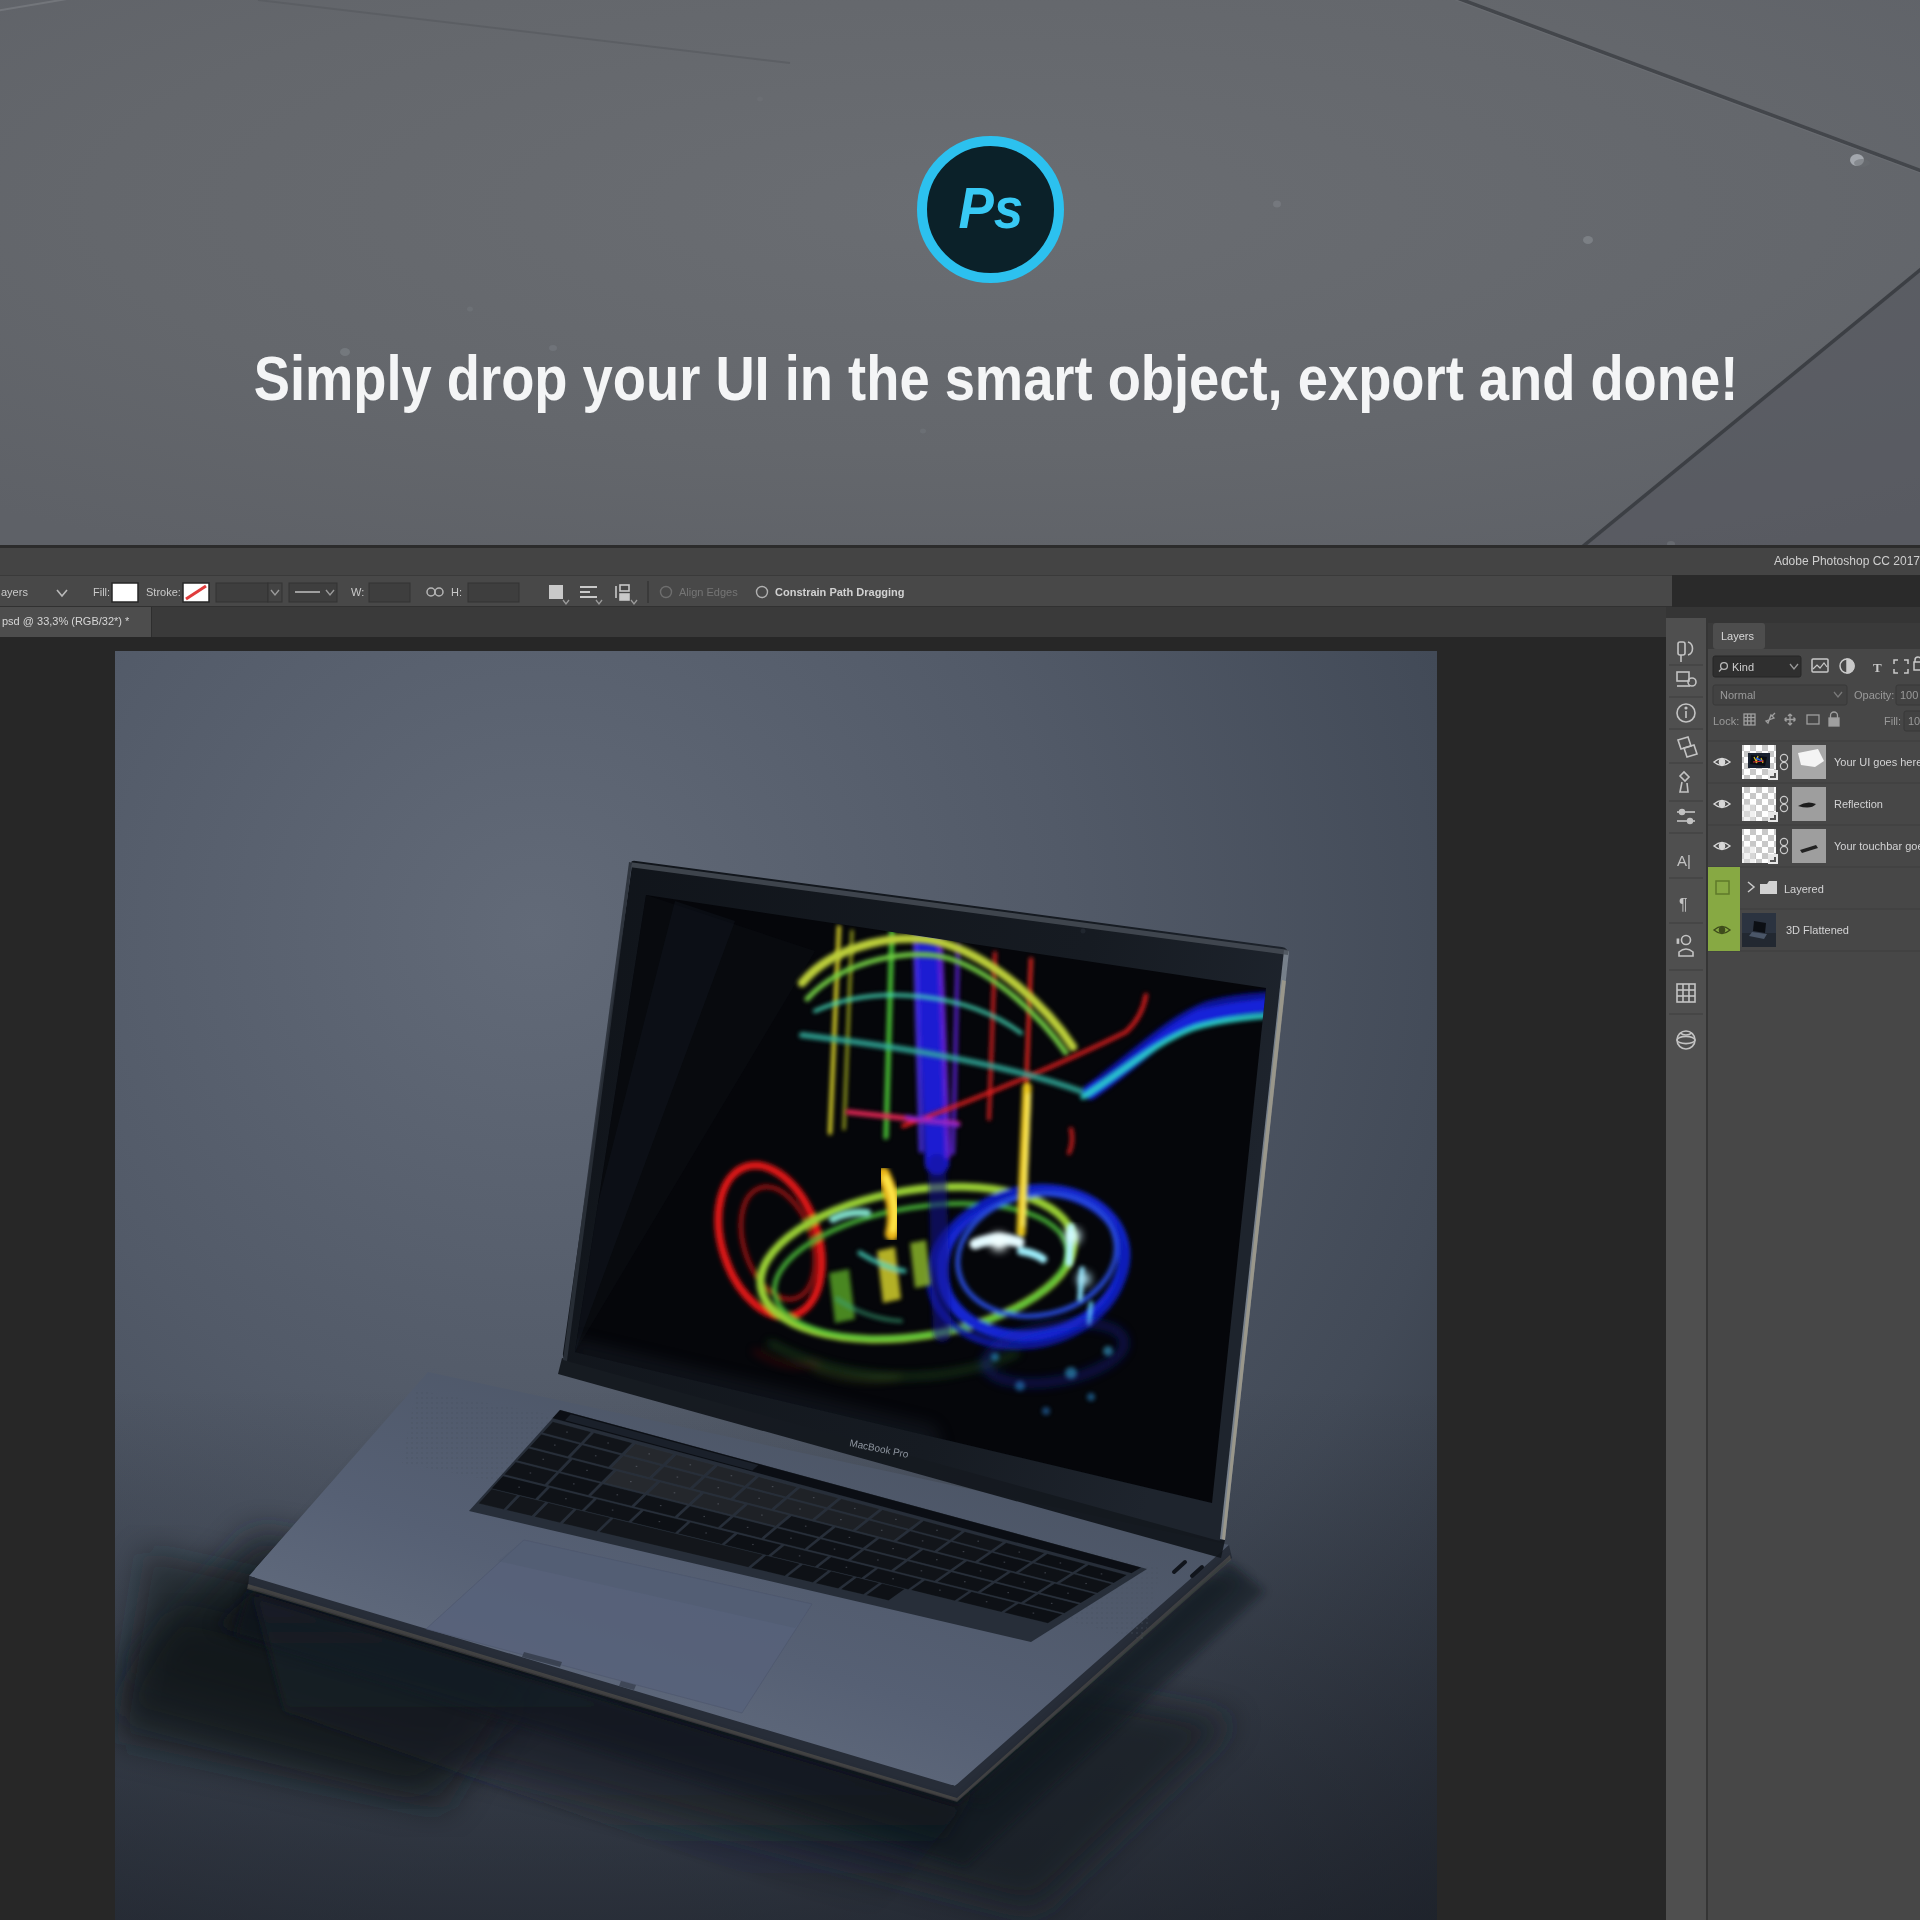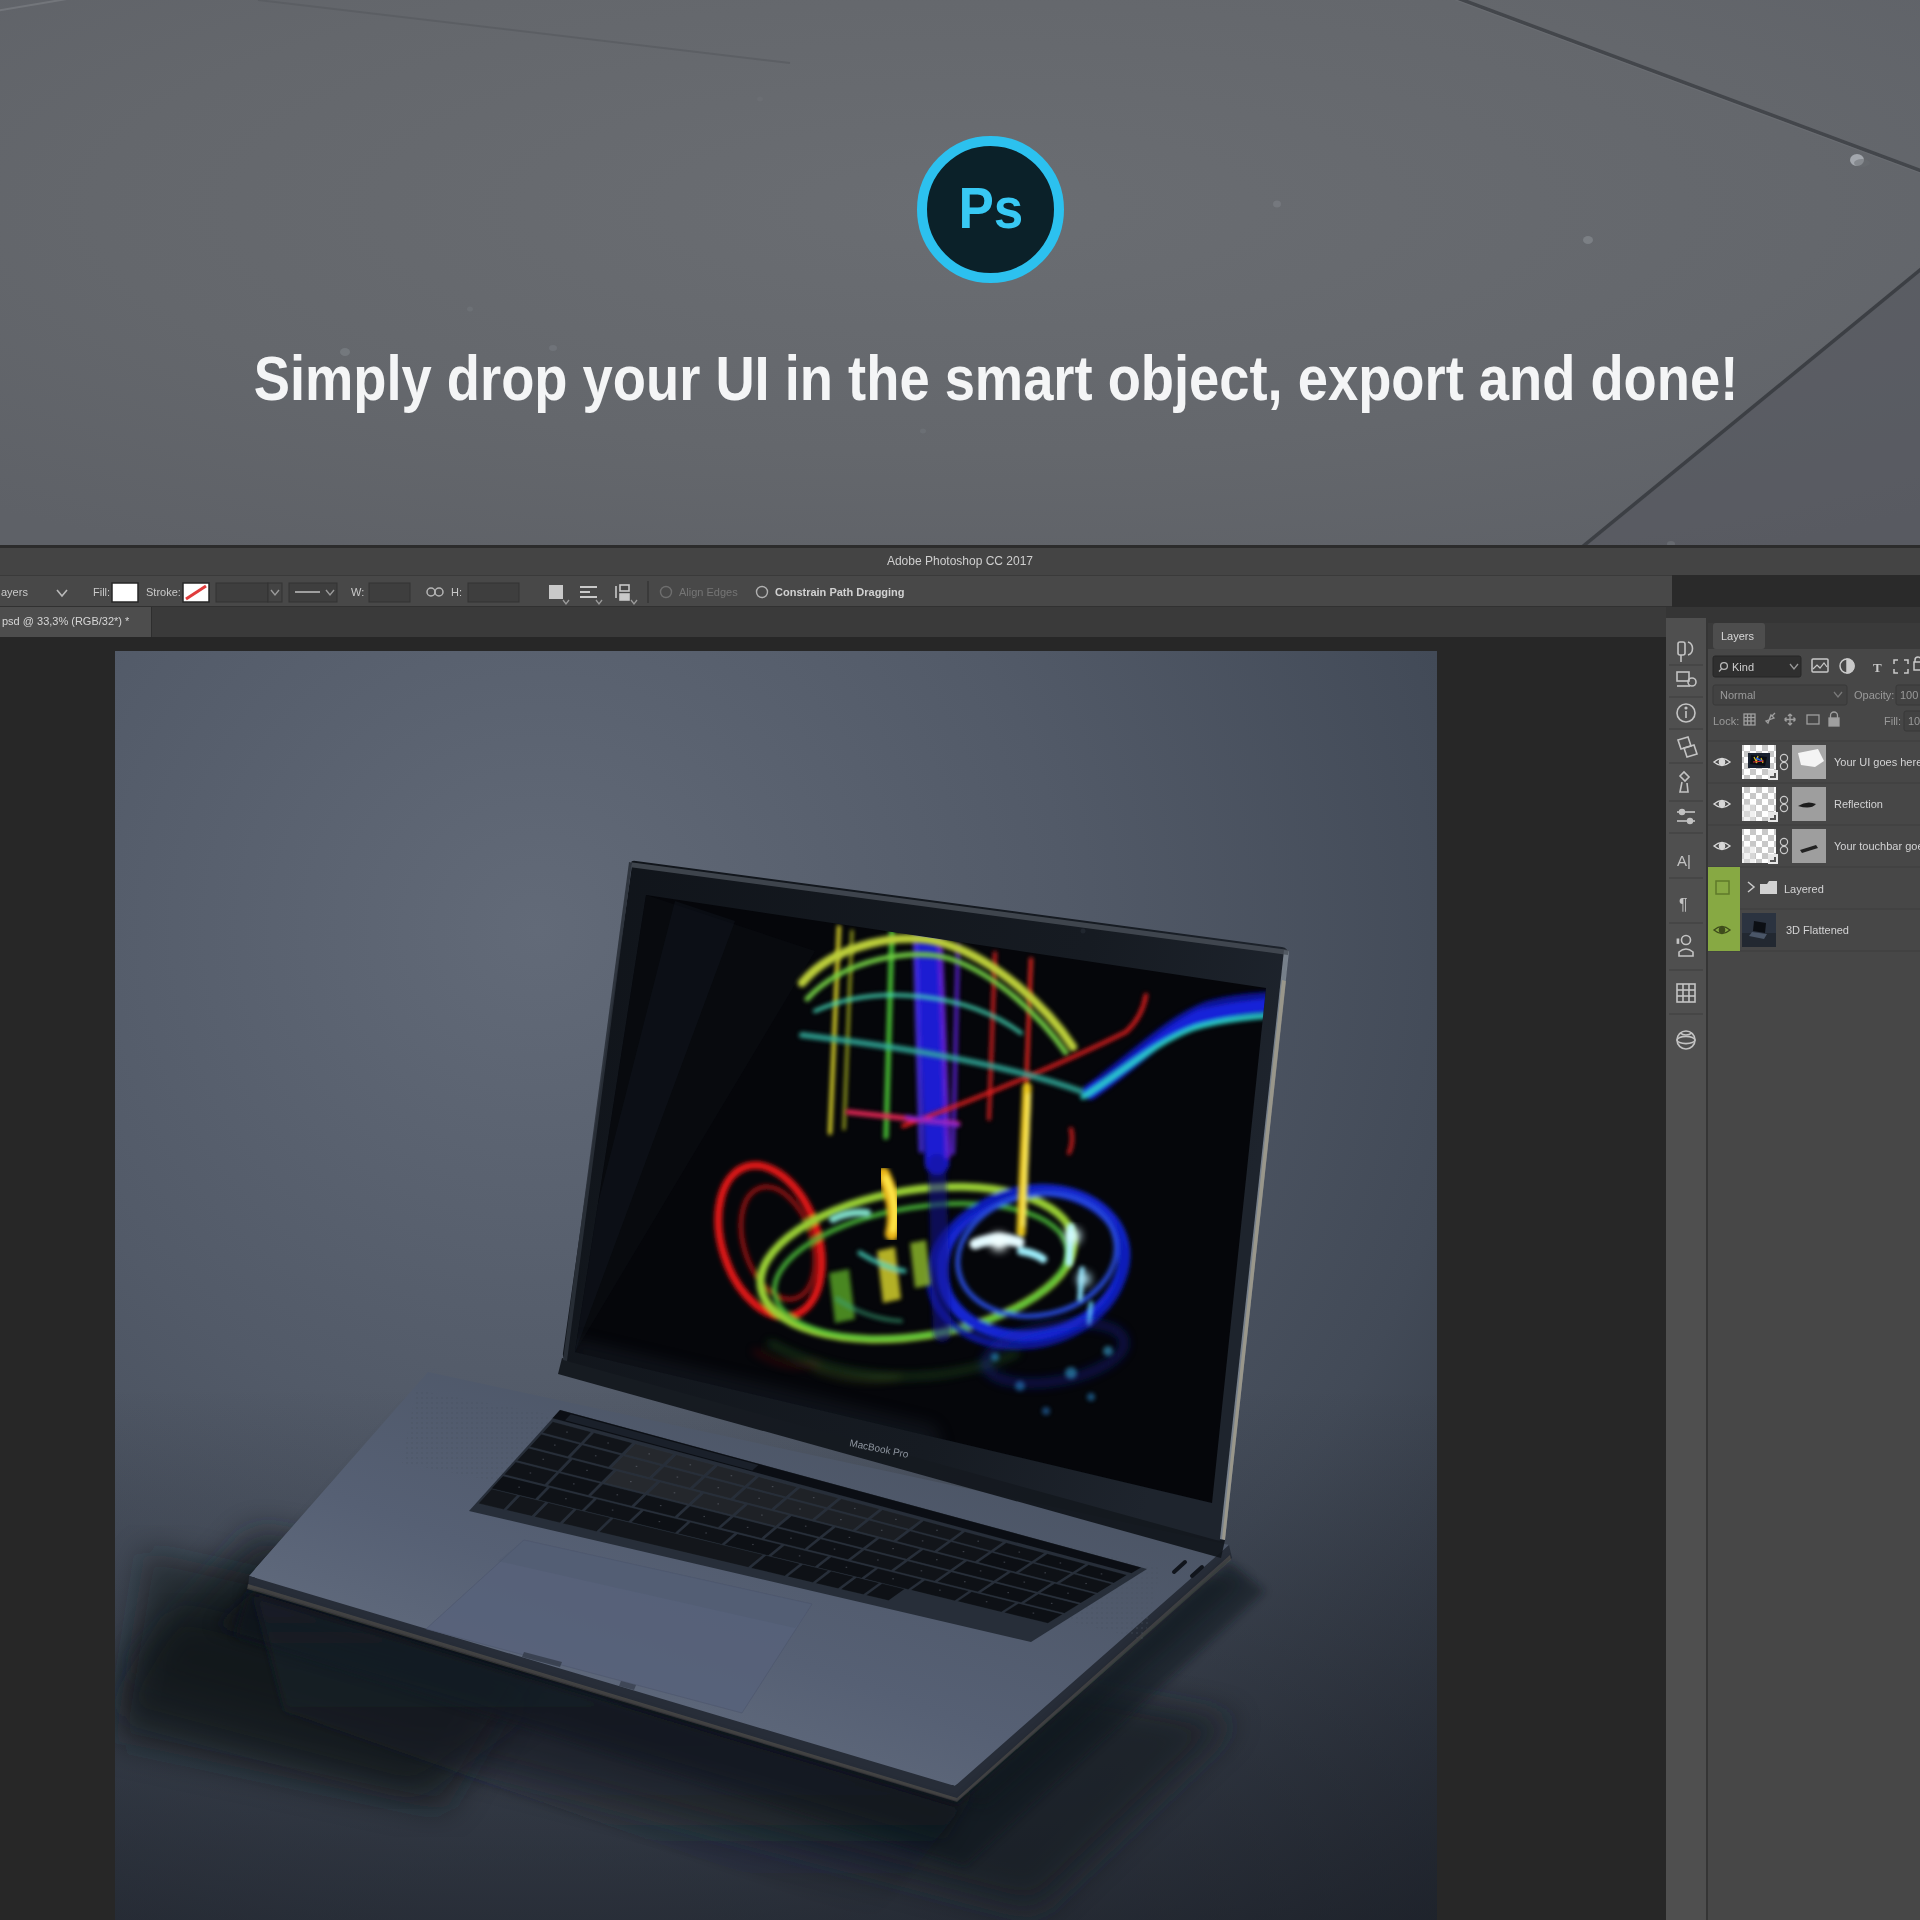--- a/index.html
+++ b/index.html
@@ -1,29 +1,29 @@
 <!DOCTYPE html>
 <html><head><meta charset="utf-8">
 <style>
 *{margin:0;padding:0;box-sizing:border-box}
 html,body{width:1920px;height:1920px;overflow:hidden}
 body{font-family:"Liberation Sans",sans-serif;position:relative;background:#2a2a2a}
 
 #hero{position:absolute;left:0;top:0;width:1920px;height:545px;
  background:linear-gradient(155deg,#696c71 0%,#65686d 40%,#60646a 75%,#5d6067 100%);}
 #pslogo{position:absolute;left:917px;top:136px;width:147px;height:147px;border-radius:50%;
- background:#0b2129;border:10px solid #2cc1ef;display:flex;align-items:center;justify-content:center;}
+ background:#0b2129;border:10px solid #2cc1ef;display:flex;align-items:center;justify-content:center;font-style:italic;}
 #pslogo span{color:#38c9f4;font-size:57px;font-weight:bold;letter-spacing:0px;margin-top:-4px;display:inline-block;transform:scaleX(0.93)}
 #headline{position:absolute;left:0;top:342px;width:1992px;text-align:center;
  color:#f4f5f6;font-size:63px;font-weight:bold;letter-spacing:0px;
  transform:scaleX(0.862);transform-origin:996px 0}
 
 #uiline{position:absolute;left:0;top:545px;width:1920px;height:3px;background:#2c2c2c}
 #titlebar{position:absolute;left:0;top:548px;width:1920px;height:27px;background:#444444;
- color:#cfcfcf;font-size:12px;text-align:center;line-height:27px}
+ color:#cfcfcf;font-size:12px;text-align:right;line-height:27px}
 #optbar{position:absolute;left:0;top:575px;width:1672px;height:32px;background:#484848;
  border-top:1px solid #3a3a3a;border-bottom:1px solid #313131;color:#c9c9c9;font-size:11px}
 #tabrow{position:absolute;left:0;top:607px;width:1920px;height:30px;background:#3a3a3a}
 #tab1{position:absolute;left:0;top:0;width:152px;height:30px;background:#4d4d4d;color:#d6d6d6;
  font-size:11px;line-height:29px;padding-left:2px;border-right:1px solid #2e2e2e}
 #canvas{position:absolute;left:0;top:637px;width:1666px;height:1283px;background:#272727}
 
 #panels{position:absolute;left:1666px;top:607px;width:254px;height:1313px;background:#353535}
 #strip{position:absolute;left:0;top:11px;width:40px;height:1302px;background:#4f4f4f}
 #lpanel{position:absolute;left:42px;top:0;width:212px;height:1313px;background:#474747}

